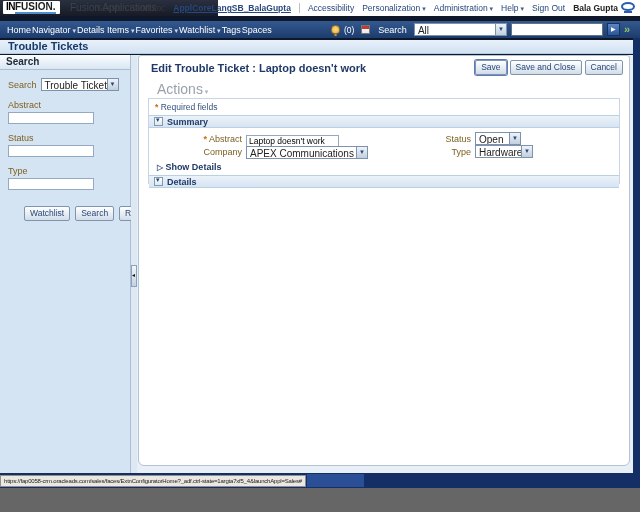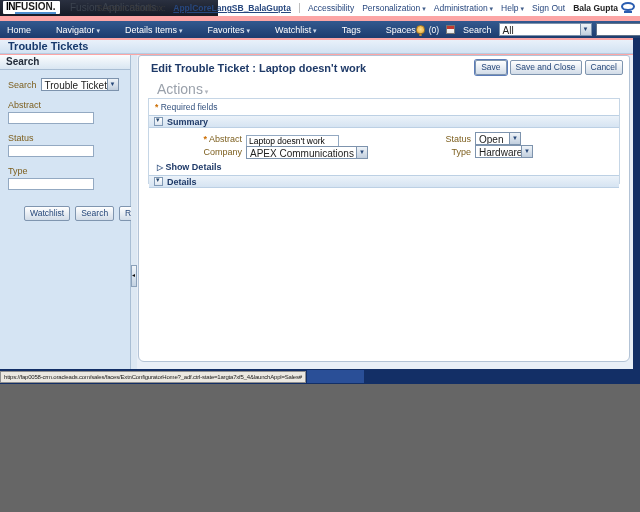--- a/index.html
+++ b/index.html
@@ -1,17 +1,17 @@
 <!DOCTYPE html>
 <html><head>
 <meta charset="utf-8">
 <style>
   * { margin:0; padding:0; box-sizing:border-box; }
   body { font-family:"Liberation Sans", sans-serif; background:#666; }
-  .screen { position:relative; width:640px; height:384px; background:#fca5a5; overflow:hidden; }
+  .screen { position:relative; width:640px; height:488px; background:#0f172a; overflow:hidden; }
 
   
   .topbar { position:absolute; top:0; left:0; right:0; height:16px; background:#fff; }
   .brand { position:absolute; left:0; top:0; width:218px; height:16px;
            background:linear-gradient(#2a3040,#161b26); }
   .logo { position:absolute; left:3px; top:1px; background:#fff; padding:0 4px 1px 3px;
           font-size:10px; font-weight:bold; line-height:12px; border-radius:1px; }
   .logo-in { color:#000; letter-spacing:-0.5px; }
   .logo-rest { color:#1b1b1b; letter-spacing:0px; border-bottom:2px solid #4f8fd0; }
   .tagline { position:absolute; left:70px; top:2px; font-size:10px; color:#3c434f; white-space:nowrap; }
@@ -25,21 +25,21 @@
   .has-caret::after { content:" ▾"; font-size:7px; color:#44608c; }
   .oracle-icon { position:absolute; right:5px; top:2px; width:14px; height:9px;
                  border:2px solid #2a5db0; border-radius:50%; }
   .oracle-icon::after { content:""; position:absolute; left:1px; right:1px; bottom:-4px;
                         height:2px; background:#2a5db0; }
 
   
   .navbar { position:absolute; top:21px; left:0; right:0; height:17px;
             background:linear-gradient(#33598f,#1d3c6e); display:flex; align-items:center;
             color:#fff; font-size:9px; }
-  .nav-left { display:flex; gap:25px; padding-left:7px; }
+  .nav-left { display:flex; gap:1px; padding-left:7px; }
   .nav-left a { color:#fff; text-decoration:none; cursor:pointer; white-space:nowrap; }
   .nav-left .has-caret::after { color:#cdd9ea; }
   .nav-right { margin-left:auto; display:flex; align-items:center; gap:4px; padding-right:10px; }
   .bell-icon { display:inline-block; width:9px; height:9px; position:relative;
                background:radial-gradient(#ffe089,#e8a93c); border:1px solid #a87a1e;
                border-radius:50% 50% 40% 40%; }
   .bell-icon::after { content:""; position:absolute; left:2px; bottom:-3px; width:3px; height:2px;
                       background:#c89030; border-radius:50%; }
   .notif-count { font-size:8.5px; color:#fff; margin-right:3px; }
   .grid-icon { display:inline-block; width:9px; height:9px; background:linear-gradient(#fff, #e8e8e8);

